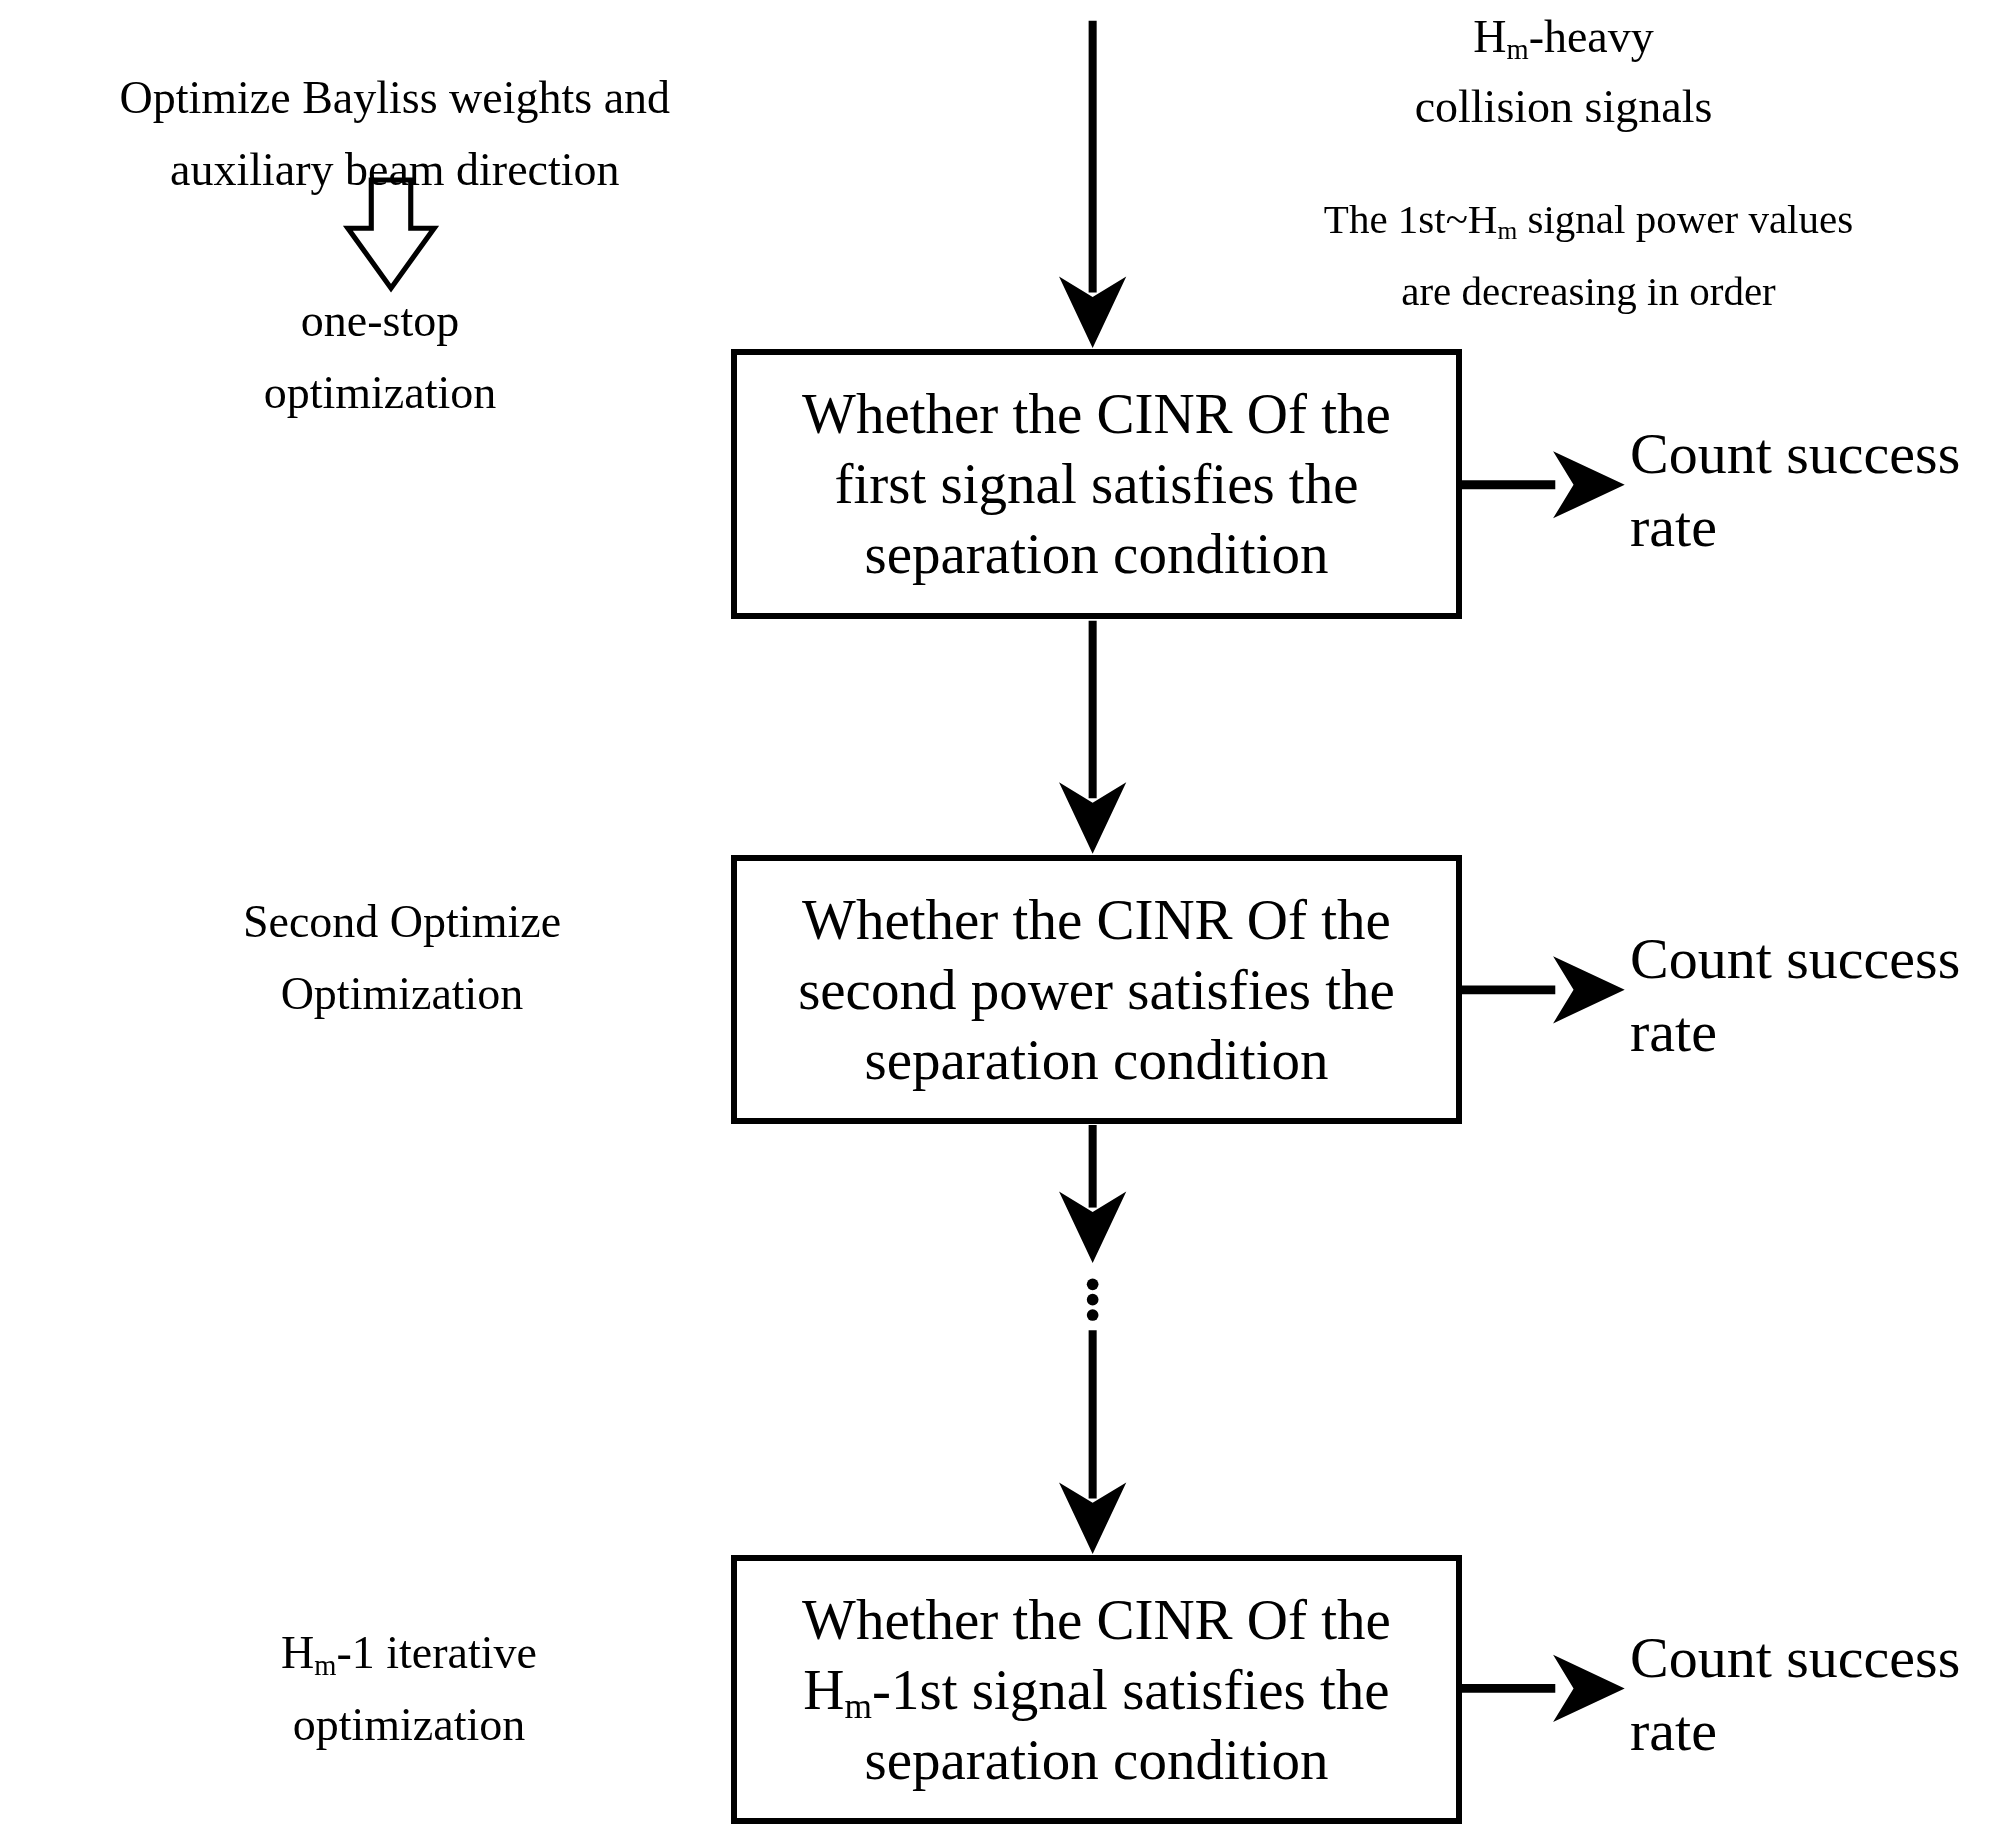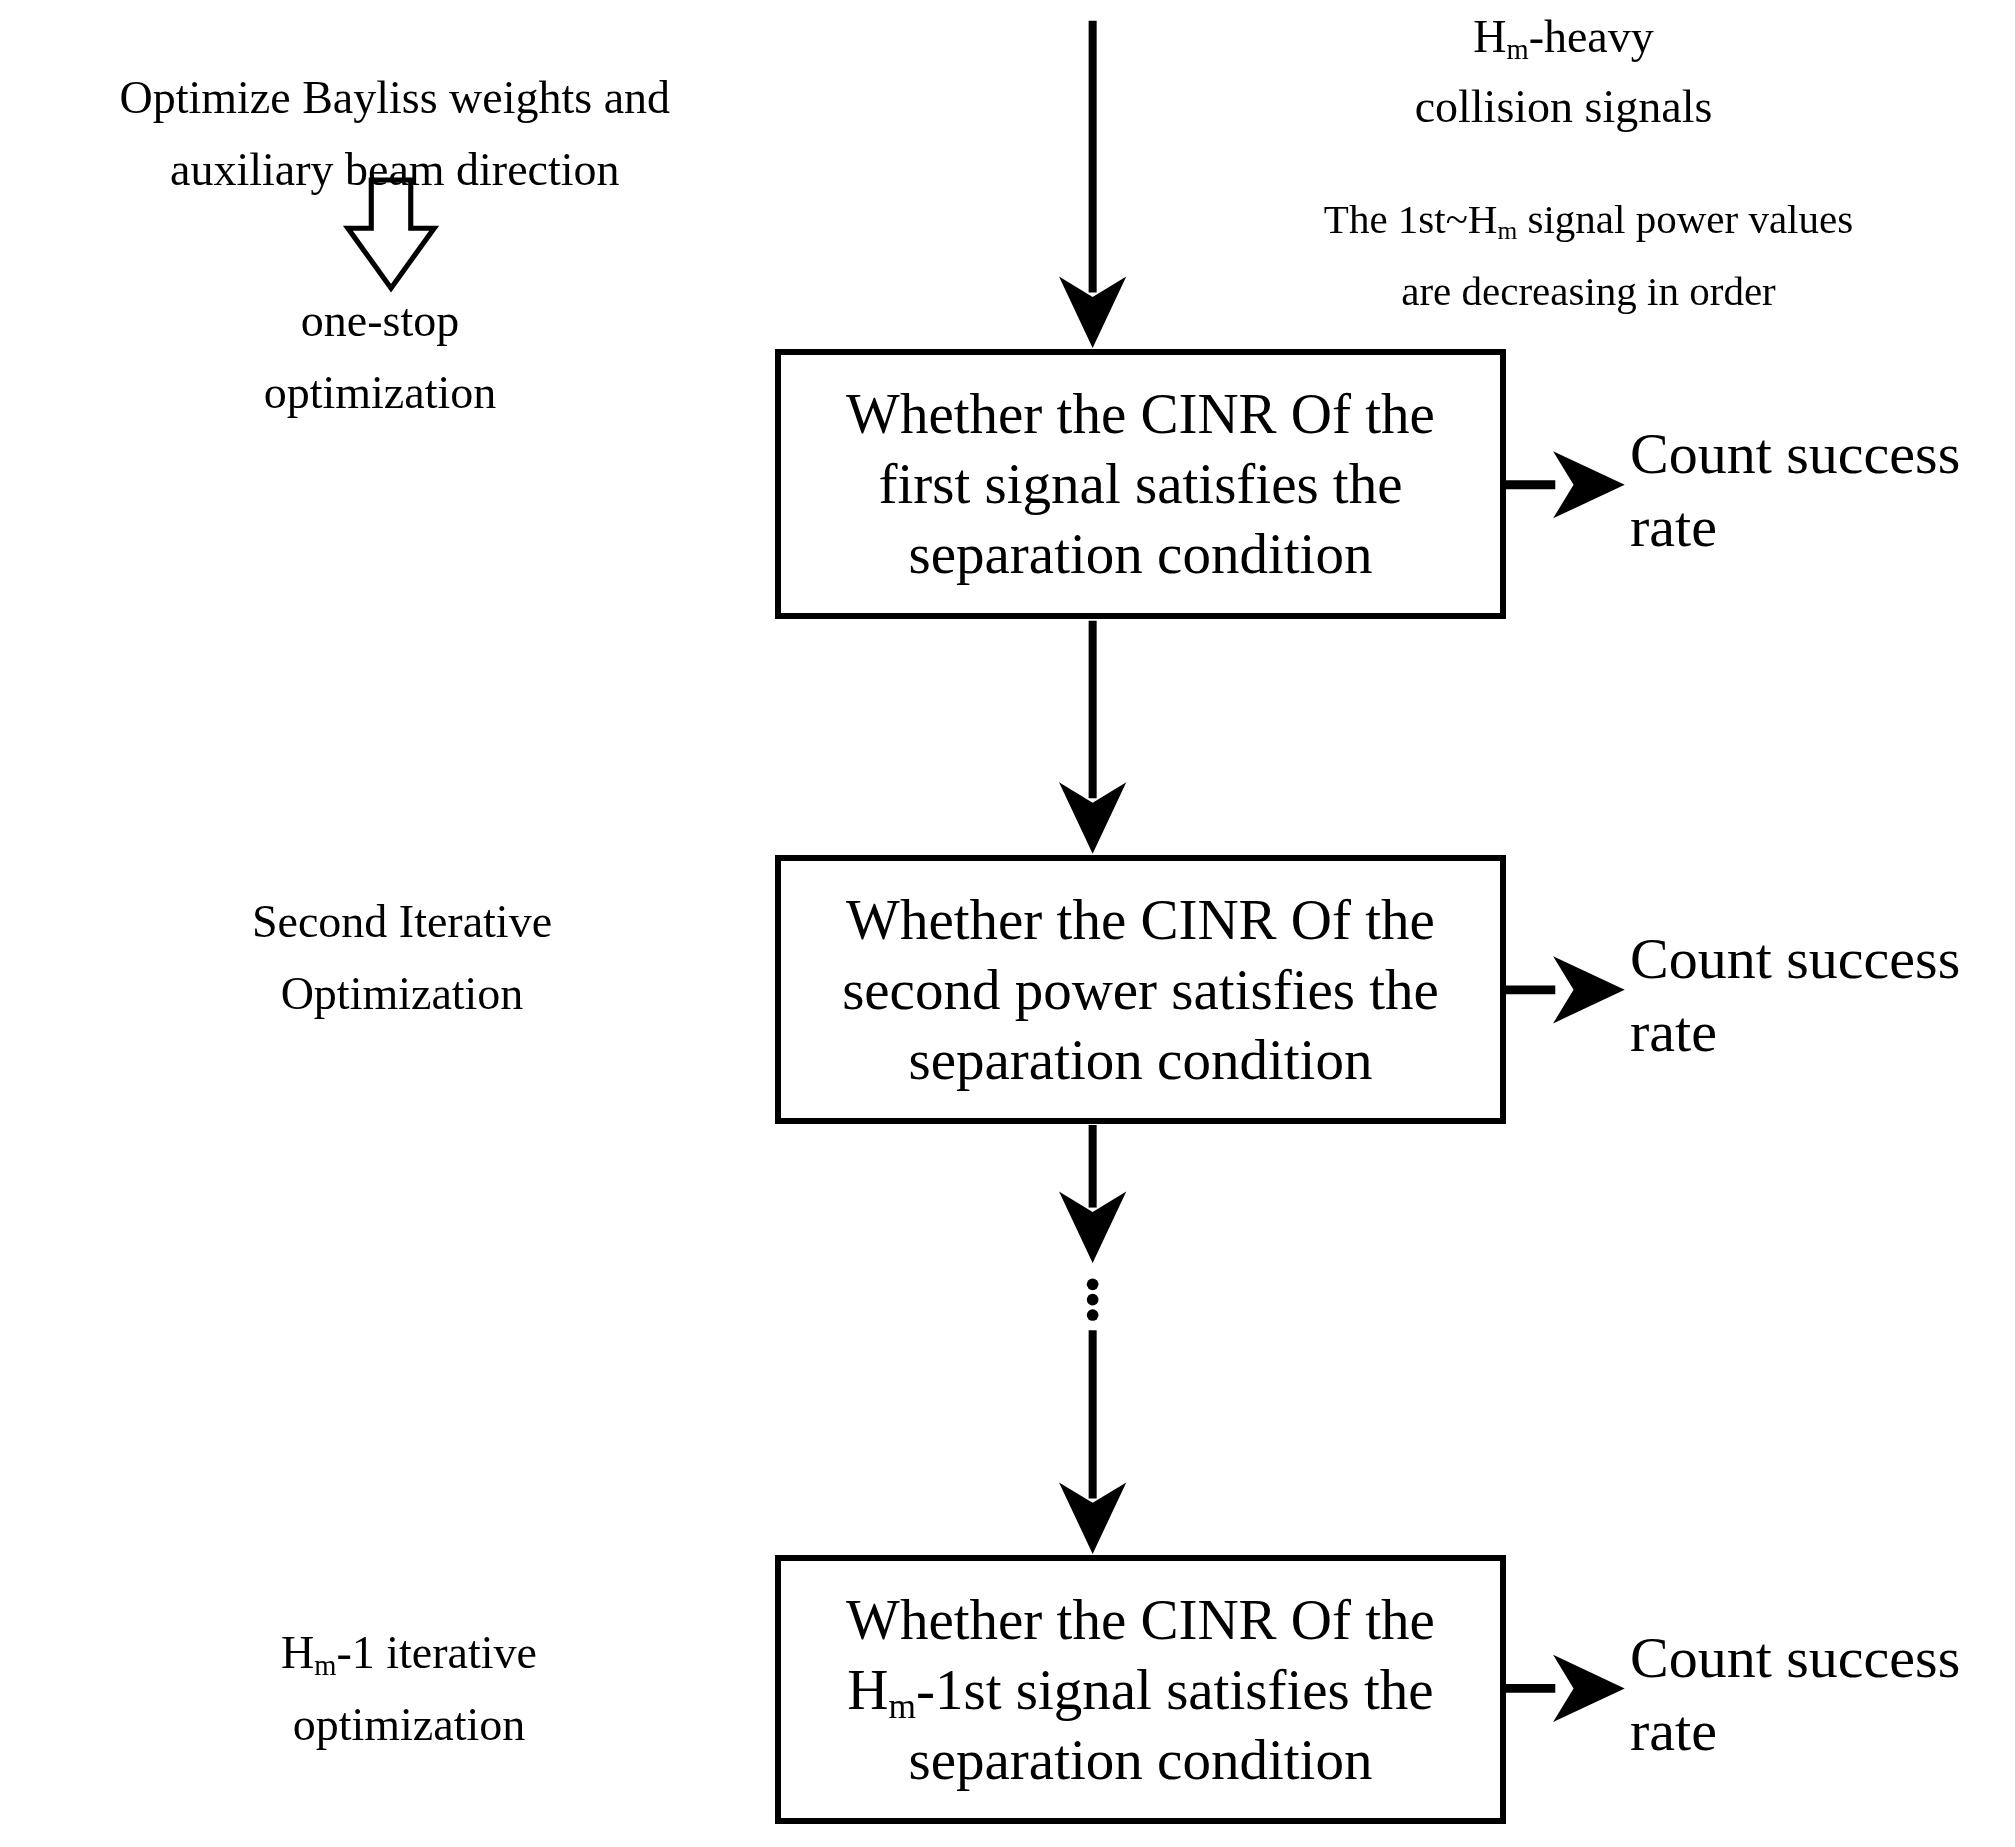--- a/index.html
+++ b/index.html
@@ -25,21 +25,20 @@
     border: 6.6px solid #000;
     background: #ffffff;
     display: flex;
     flex-direction: column;
     justify-content: center;
     align-items: center;
     text-align: center;
     font-size: 57px;
     line-height: 70px;
     white-space: nowrap;
-    margin-left: 44px;
   }
   #box1 { top: 349px;  height: 270px; }
   #box2 { top: 855px; height: 269px; }
   #box3 { top: 1555px; height: 269px; }
   .lbl {
     position: absolute;
     text-align: center;
     font-size: 46px;
     line-height: 72px;
     white-space: nowrap;
@@ -120,21 +119,21 @@
     <div>Optimize Bayliss weights and</div>
     <div>auxiliary beam direction</div>
   </div>
 
   <div class="lbl" id="lbl-onestop">
     <div>one-stop</div>
     <div>optimization</div>
   </div>
 
   <div class="lbl" id="lbl-second">
-    <div>Second Iterative</div>
+    <div>Second Optimize</div>
     <div>Optimization</div>
   </div>
 
   <div class="lbl" id="lbl-hm1">
     <div><span>H</span><sub>m</sub><span>-1 iterative</span></div>
     <div>optimization</div>
   </div>
 
   <div class="lbl" id="lbl-heavy">
     <div><span>H</span><sub>m</sub><span>-heavy</span></div>

